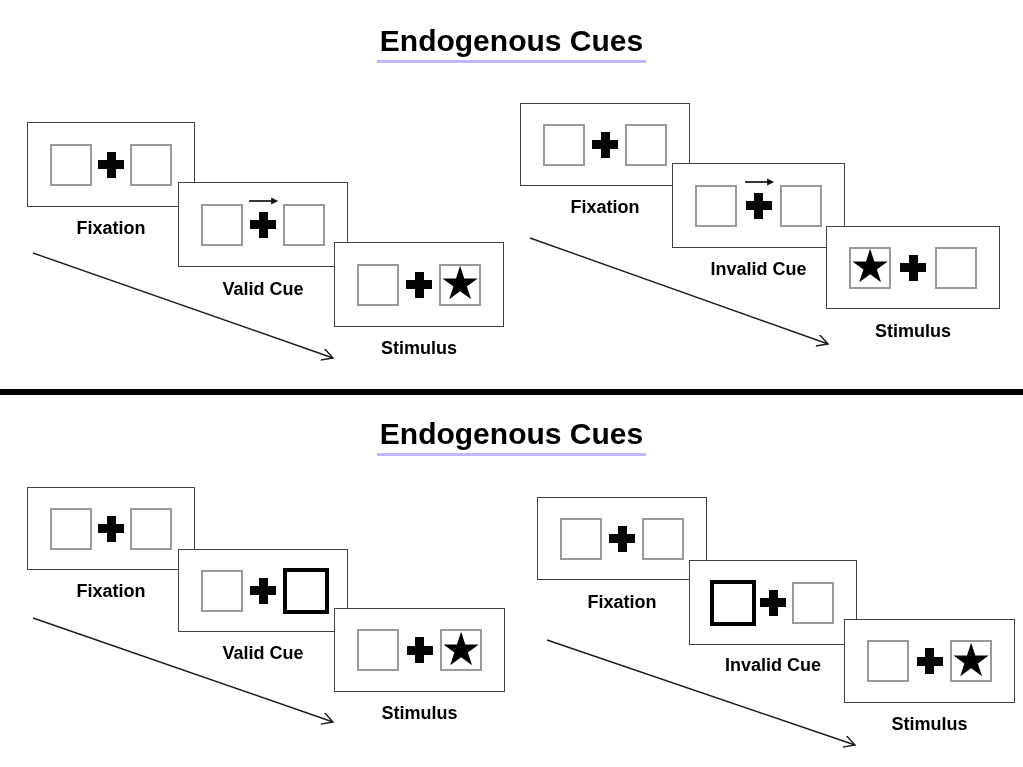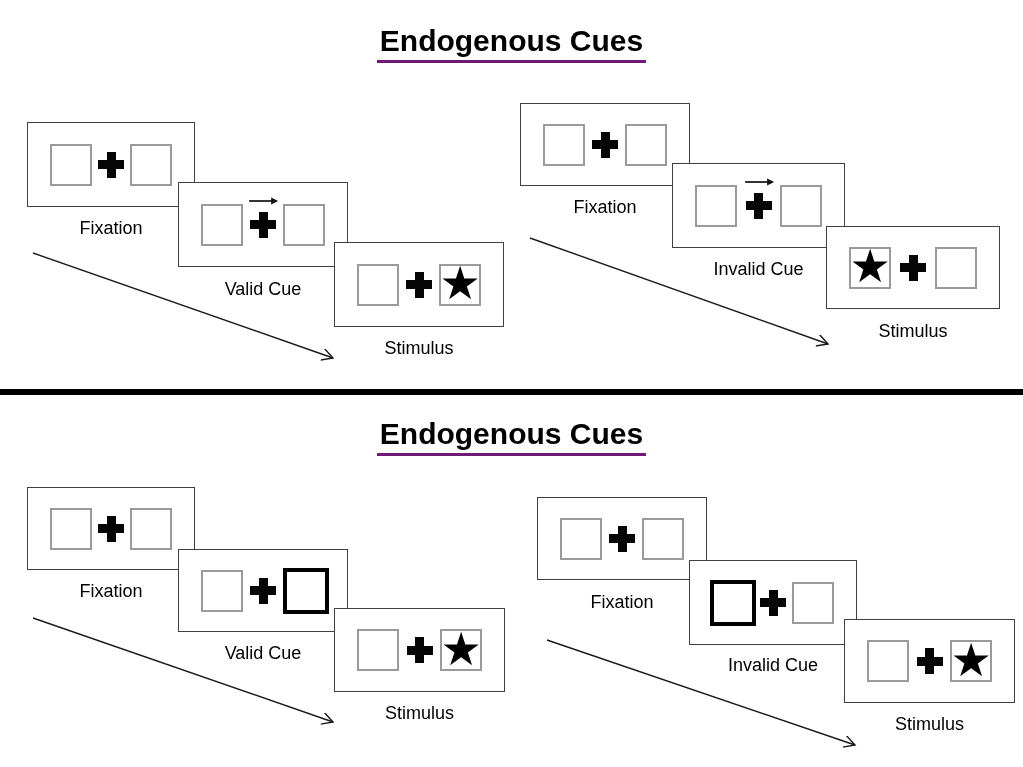--- a/index.html
+++ b/index.html
@@ -6,21 +6,21 @@
   #canvas{
     position:relative;width:1023px;height:767px;background:#ffffff;
     font-family:"Liberation Sans",sans-serif;color:#000;overflow:hidden;
   }
   
   .section-title{
     position:absolute;left:0;width:1023px;text-align:center;
     font-size:30px;font-weight:700;line-height:34px;
   }
   .section-title .u{
-    display:inline-block;border-bottom:3px solid #701a75;padding:0 3px 2px 3px;
+    display:inline-block;border-bottom:3px solid #c4b5fd;padding:0 3px 2px 3px;
   }
   .divider{position:absolute;left:0;top:389px;width:1023px;height:6px;background:#000;}
   
   .panel{
     position:absolute;background:#fff;border:1.5px solid #404040;box-sizing:border-box;
   }
   .sq{
     position:absolute;top:50%;transform:translateY(-50%);
     width:42px;height:42px;border:2px solid #9a9a9a;background:#fff;box-sizing:border-box;
     display:flex;align-items:center;justify-content:center;
@@ -42,21 +42,21 @@
   .plus::before{
     content:"";position:absolute;left:0;top:8.5px;width:26px;height:9px;background:#050505;
   }
   .plus::after{
     content:"";position:absolute;left:8.5px;top:0;width:9px;height:26px;background:#050505;
   }
   .cue-arrow{
     position:absolute;left:50%;top:11px;transform:translateX(-48%);
   }
   .panel-label{
-    position:absolute;font-size:18px;font-weight:400;line-height:22px;
+    position:absolute;font-size:18px;font-weight:700;line-height:22px;
     text-align:center;white-space:nowrap;
   }
   .arrows-overlay{position:absolute;left:0;top:0;z-index:0;}
   .panel.z1{z-index:1}.panel.z2{z-index:2}.panel.z3{z-index:3}
   .panel-label{z-index:4}
 </style>
 </head>
 <body>
 
 <div id="canvas">

